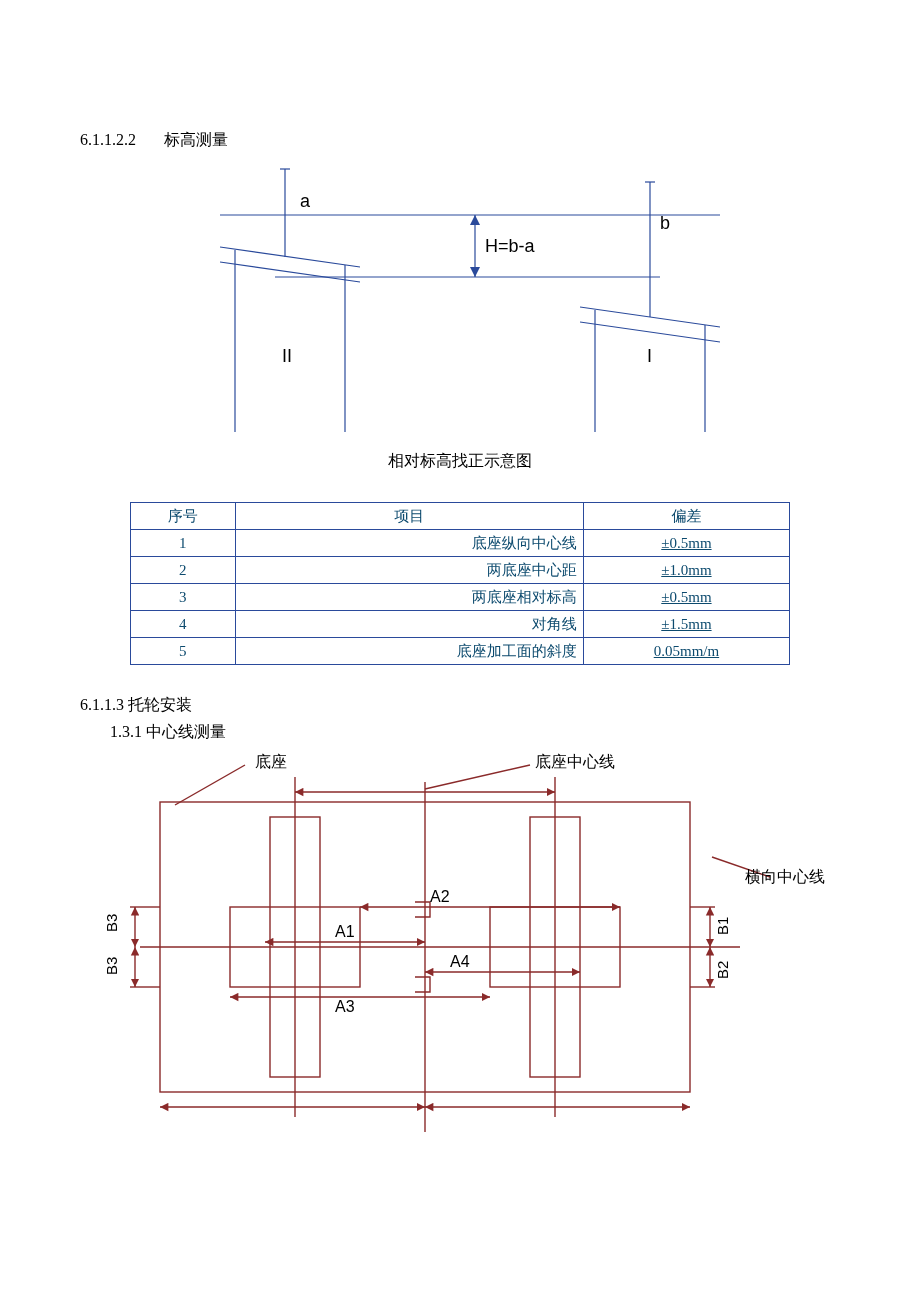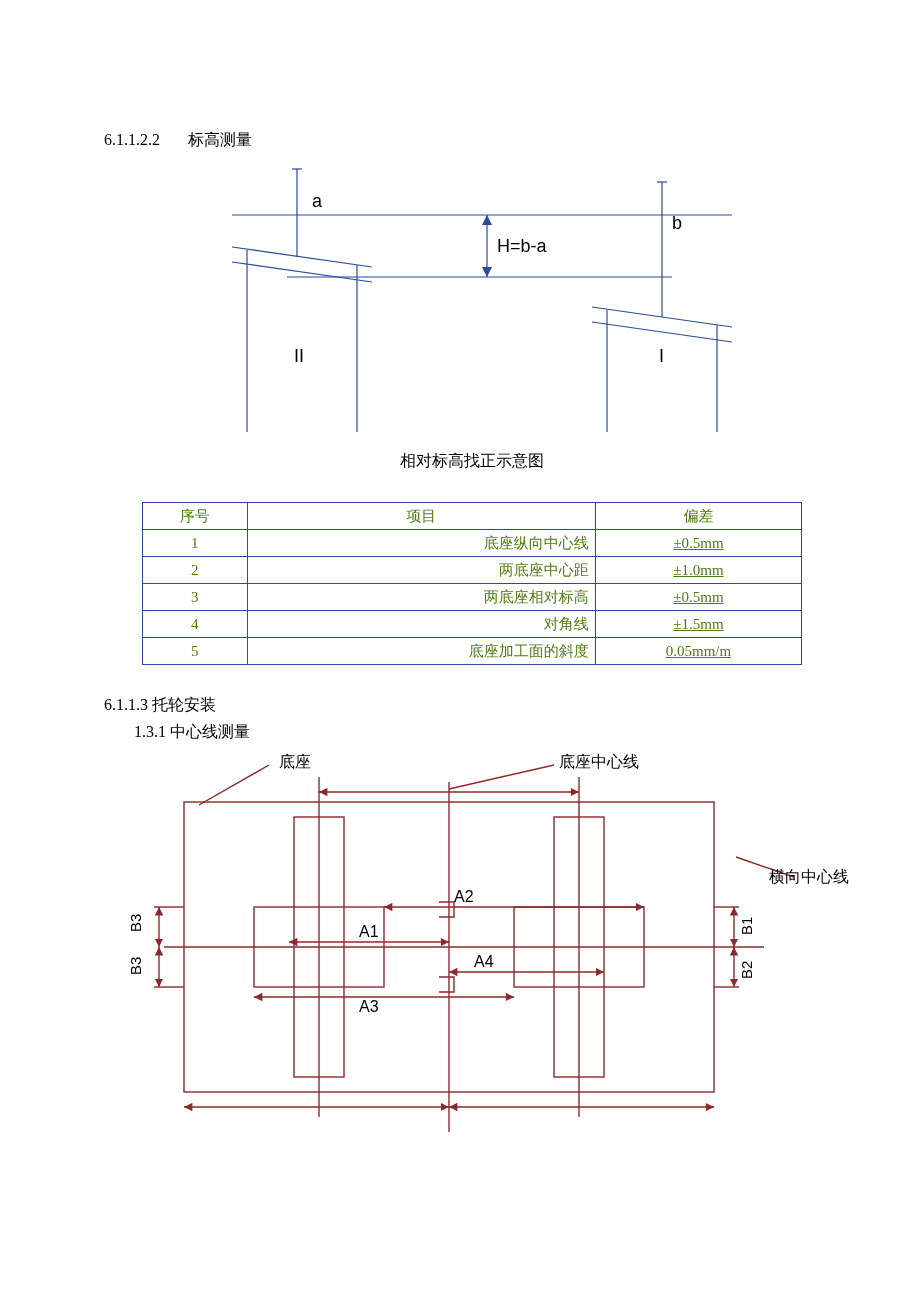--- a/index.html
+++ b/index.html
@@ -4,21 +4,21 @@
 <style>
   body {
     font-family: "SimSun", "宋体", serif;
     background: #fff;
     color: #000;
     width: 920px;
     margin: 0;
     padding: 0;
   }
   .page {
-    padding: 130px 80px 60px 104px;
+    padding: 130px 80px 60px 80px;
     box-sizing: border-box;
   }
   .sec-line {
     font-size: 16px;
     margin-bottom: 6px;
   }
   .sec-num {
     display: inline-block;
     width: 80px;
   }
@@ -38,21 +38,21 @@
   table.tol {
     border-collapse: collapse;
     margin: 0 auto 30px;
     width: 660px;
     font-size: 15px;
   }
   table.tol th, table.tol td {
     border: 1px solid #2a4a9b;
     padding: 2px 6px;
     height: 22px;
-    color: #4d7c0f;
+    color: #0c4a6e;
     margin-top: 48px;
   }
   table.tol th {
     font-weight: normal;
     text-align: center;
   }
   table.tol td.idx {
     text-align: center;
     width: 90px;
   }

